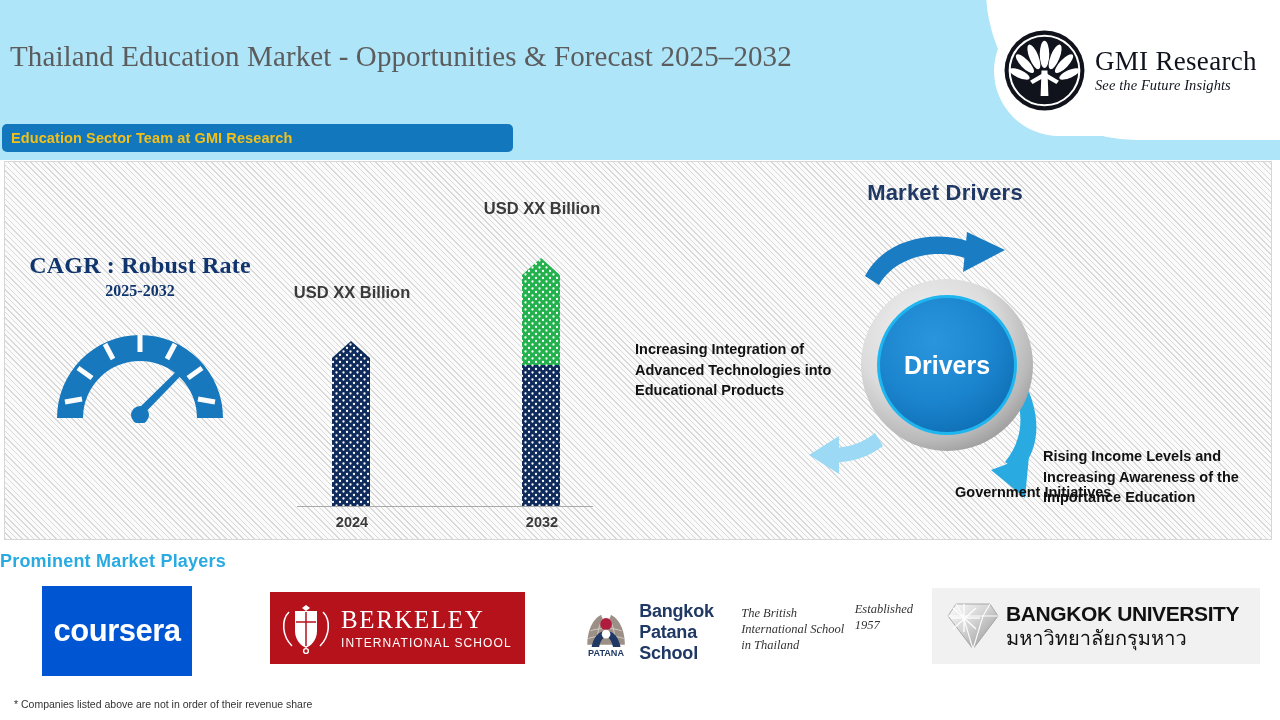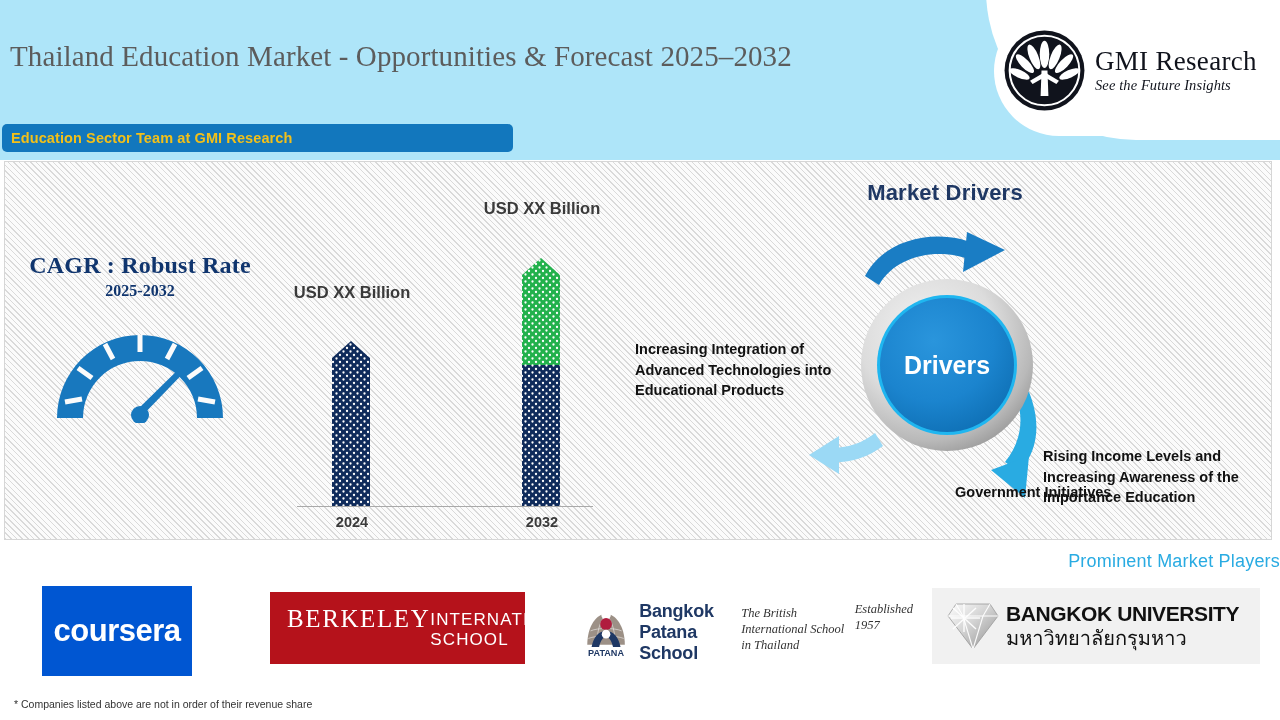--- a/index.html
+++ b/index.html
@@ -110,44 +110,44 @@
     font-size:22px; font-weight:bold; color:#1F3864; letter-spacing:0.2px;
   }
   #drivers-svg { position:absolute; left:800px; top:60px; }
   .driver-text { position:absolute; font-size:14.5px; font-weight:bold; color:#111; line-height:1.42; }
   #driver-text-left  { left:630px; top:177px; width:215px; }
   #driver-text-right { left:1038px; top:284px; width:215px; }
   #driver-text-bottom{ left:950px; top:320px; width:250px; }
 
   
   #players-title {
-    position:absolute; left:0px; top:551px; width:1280px; text-align:right;
-    font-size:18px; font-weight:normal; color:#29ABE2; letter-spacing:0.2px;
+    position:absolute; left:0px; top:551px; width:1280px; text-align:left;
+    font-size:18px; font-weight:bold; color:#29ABE2; letter-spacing:0.2px;
   }
   #players-row { position:absolute; left:0; top:578px; width:1280px; height:110px; }
   .player-logo { position:absolute; display:flex; align-items:center; }
 
   
   #logo-coursera {
     left:42px; top:8px; width:150px; height:90px;
     background:#0056D2; justify-content:center;
   }
   #logo-coursera span {
     color:#fff; font-size:31px; font-weight:bold; letter-spacing:-0.5px;
   }
   
   #logo-berkeley {
     left:270px; top:14px; width:255px; height:72px;
     background:#B5121B; align-items:center; gap:8px; padding-left:9px;
   }
-  #berkeley-words { display:flex; color:#fff; }
+  #berkeley-words { display:flex; flex-direction:column; color:#fff; }
   #berkeley-name {
     font-family:"Liberation Serif", serif; font-size:25px; letter-spacing:1.6px; line-height:1;
   }
-  #berkeley-sub { font-size:17px; letter-spacing:1.1px; margin-top:4px; }
+  #berkeley-sub { font-size:12px; letter-spacing:1.1px; margin-top:4px; }
 
   
   #logo-patana { left:583px; top:4px; width:330px; height:100px; gap:10px; }
   #patana-words { display:flex; flex-direction:row; }
   #patana-name { font-size:18px; font-weight:bold; color:#1F3864; letter-spacing:-0.2px; }
   #patana-sub1, #patana-sub2 {
     font-family:"Liberation Serif", serif; font-style:italic;
     font-size:12.5px; color:#333; line-height:1.3;
   }
   #patana-sub1 { margin-top:4px; }

